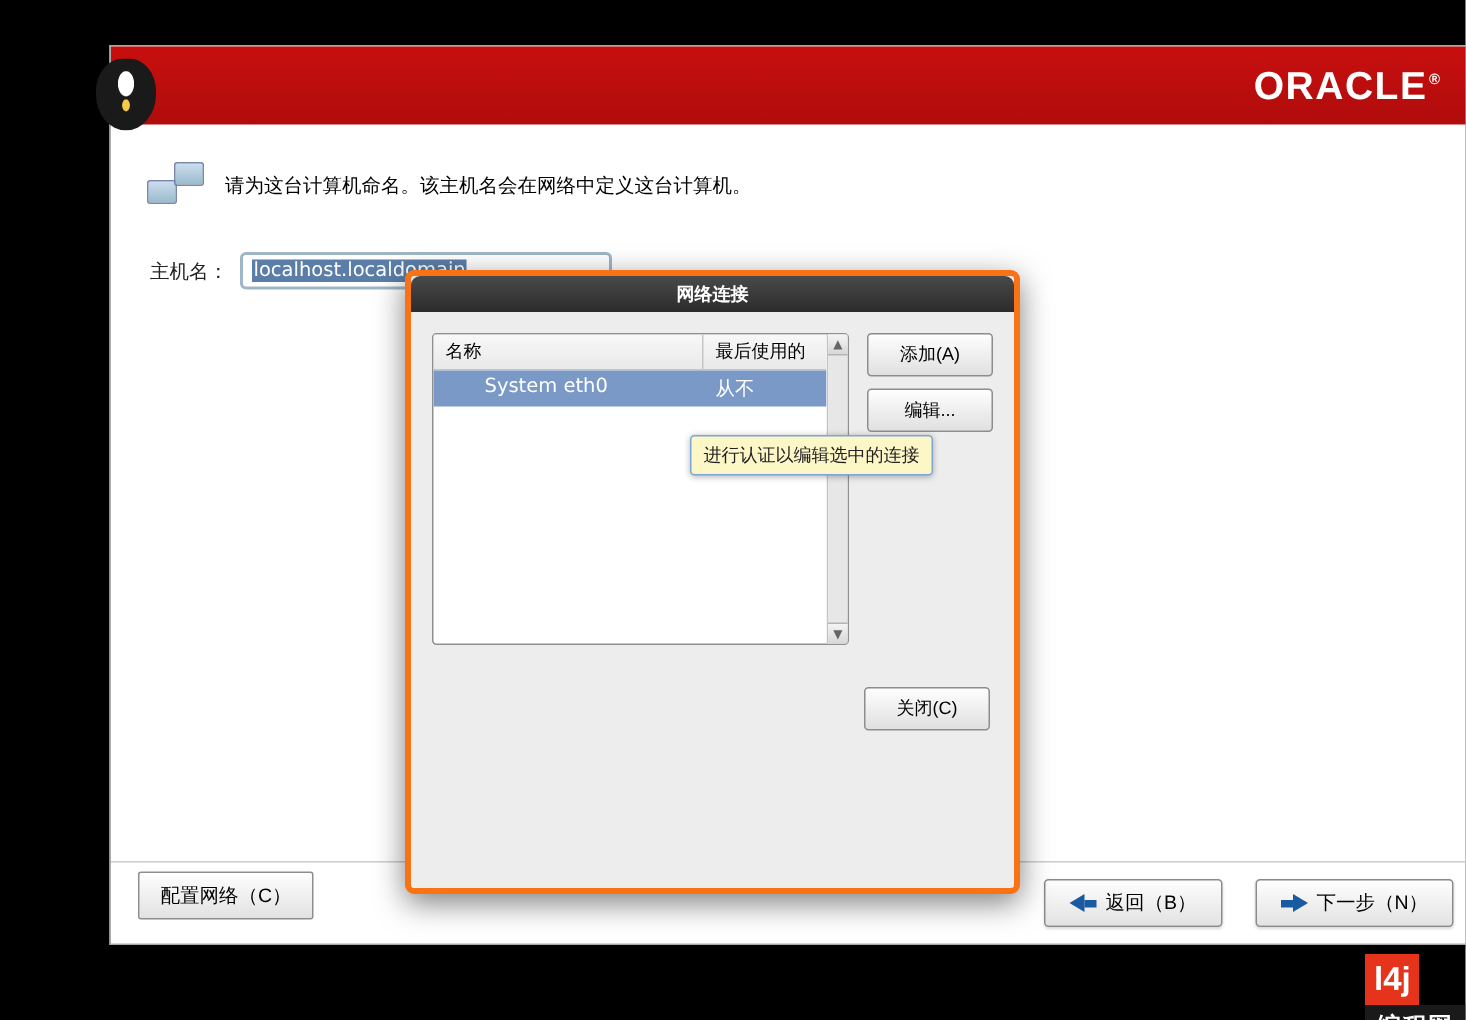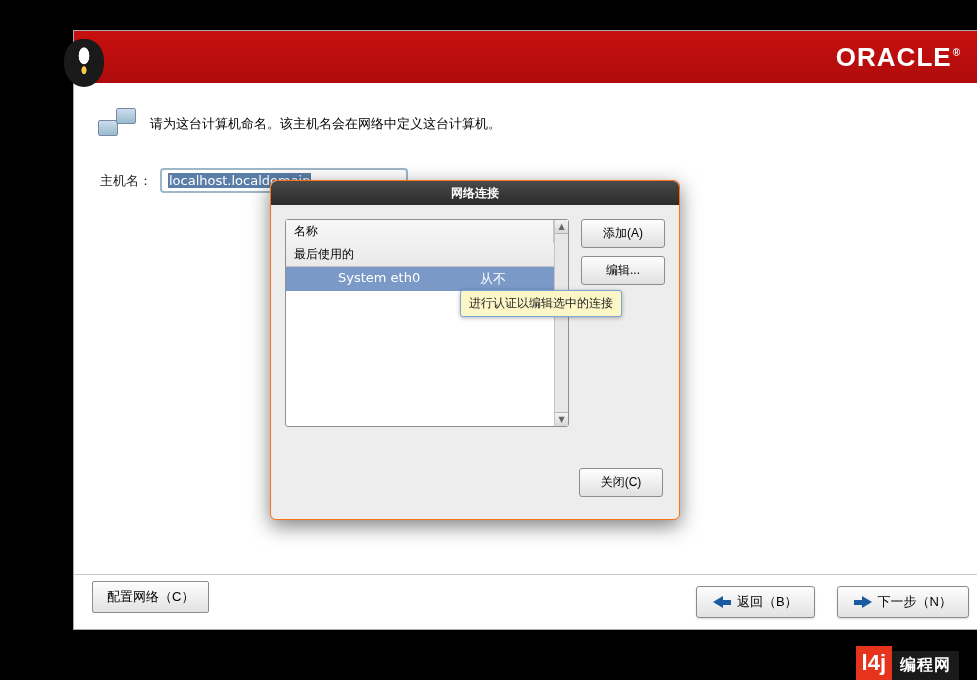--- a/index.html
+++ b/index.html
@@ -130,23 +130,23 @@
   }
   .arrow-left { border-right: 10px solid #1a5aa0; }
   .arrow-right { border-left: 10px solid #1a5aa0; }
   .arrow-wrap { display:flex; align-items:center; }
   .arrow-box { width: 8px; height: 5px; background: #1a5aa0; }
 
   
   .dialog {
     position: absolute;
     left: 270px; top: 180px;
-    width: 410px; height: 340px;
+    width: 410px; height: 416px;
     background: #ededed;
-    border: 1px solid #f97316;
+    border: 4px solid #f97316;
     border-radius: 6px;
     box-shadow: 0 6px 20px rgba(0,0,0,0.5);
   }
   .dialog-title {
     height: 24px;
     background: linear-gradient(#4a4a4a, #2b2b2b);
     color: #fff;
     font-size: 12px;
     font-weight: 600;
     text-align: center;
@@ -169,21 +169,20 @@
   }
   .list-content {
     flex: 1;
     overflow: hidden;
   }
   .list-header {
     display: flex;
     background: linear-gradient(#f8f8f8, #e9e9e9);
     border-bottom: 1px solid #c5c5c5;
     font-size: 12px;
-    flex-direction: column;
   }
   .list-header .col {
     padding: 3px 8px;
     border-right: 1px solid #c5c5c5;
   }
   .col-name { flex: 1; }
   .col-last { width: 82px; border-right: none !important; text-align:left;}
   .group-row {
     display: flex;
     align-items: center;
@@ -198,21 +197,21 @@
     border-top: 7px solid #333;
     margin: 0 5px 0 3px;
   }
   .item-row {
     display: flex;
     background: #7a99c7;
     color: #fff;
     font-size: 13px;
   }
   .item-row .col { padding: 3px 8px; }
-  .item-row .col-name { padding-left: 52px; flex: 1; }
+  .item-row .col-name { padding-left: 34px; flex: 1; }
   .item-row .col-last { width: 82px; text-align:left;}
   .list-scroll {
     width: 14px;
     background: #e7e7e7;
     border-left: 1px solid #c5c5c5;
     display: flex;
     flex-direction: column;
     justify-content: space-between;
     border-radius: 0 3px 3px 0;
   }
@@ -237,42 +236,43 @@
     border-radius: 3px;
     font-size: 12px;
     text-align: center;
     box-shadow: inset 0 1px 0 rgba(255,255,255,0.6);
   }
   .dlg-btn.del { opacity: 0.55; }
   .dialog-footer {
     height: 56px;
     display: flex;
     justify-content: flex-end;
-    align-items: flex-end;
+    align-items: center;
     padding-right: 16px;
     padding-left: 24px;
   }
   .tooltip {
     position: absolute;
     left: 460px; top: 290px;
     background: #fdf7c8;
     border: 1px solid #7aa7d6;
     border-radius: 3px;
     padding: 4px 8px;
     font-size: 12px;
     color: #222;
     box-shadow: 0 1px 4px rgba(0,0,0,0.3);
     z-index: 50;
   }
   .watermark {
     position: absolute;
-    right: 18px; bottom: 0;
-    display: flex;
-    align-items: flex-end;
+    right: 0; bottom: 0;
+    display: flex;
+    align-items: flex-start;
     height: 44px;
+    flex-direction: column;
   }
   .wm-logo {
     background: #e6331b;
     color: #fff;
     font-weight: 700;
     font-size: 22px;
     padding: 4px 6px;
     font-family: Arial, sans-serif;
   }
   .wm-text {

